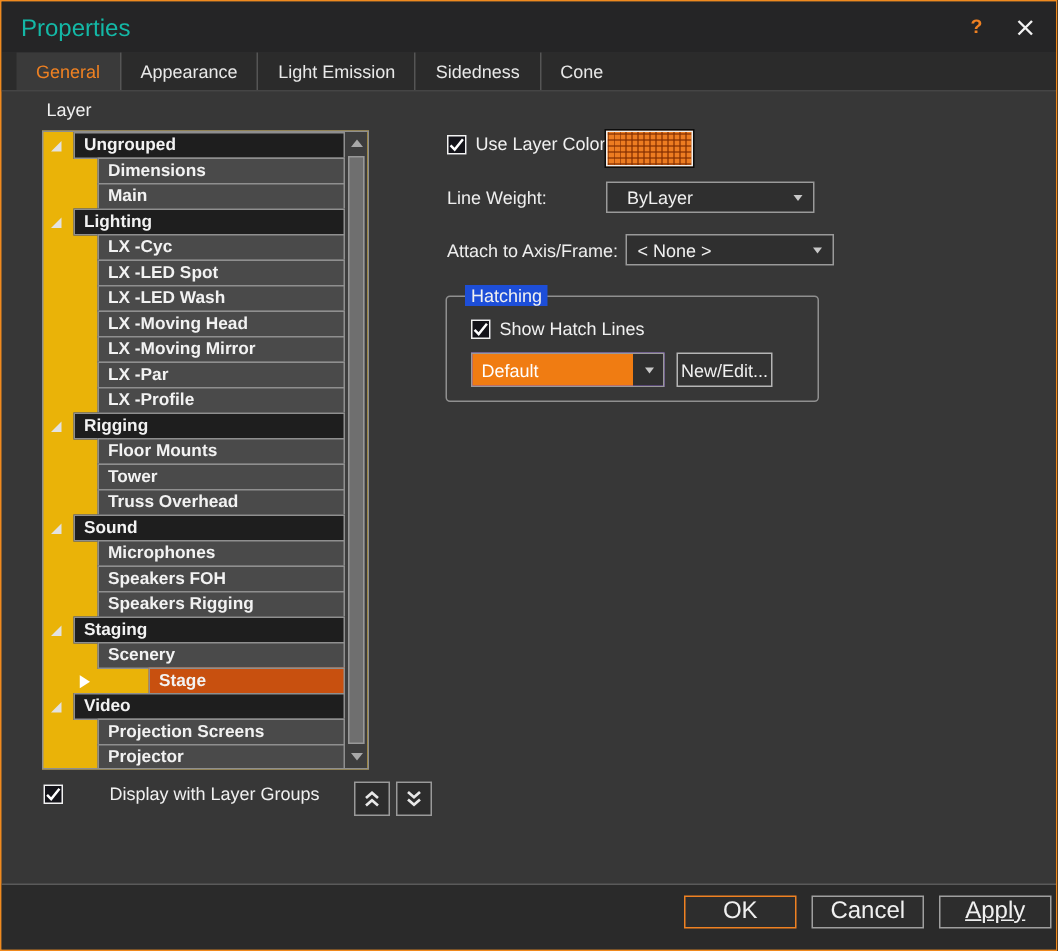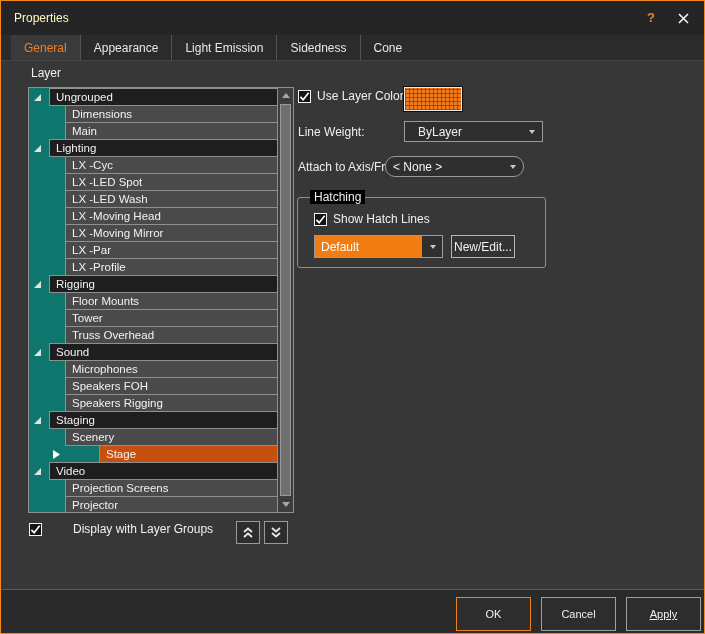--- a/index.html
+++ b/index.html
@@ -4,35 +4,35 @@
 <style>
   html,body{margin:0;padding:0;background:#1a1a1a;}
   *{box-sizing:border-box;}
   .dialog{
     position:relative;width:705px;height:634px;
     background:#373737;border:1px solid #f08a1e;overflow:hidden;
     font-family:"Liberation Sans","DejaVu Sans",sans-serif;color:#f0f0f0;font-size:12px;
   }
   
   .titlebar{position:absolute;left:0;top:0;right:0;height:34px;background:#252526;}
-  .title{position:absolute;left:13px;top:10px;font-size:12px;color:#fef9c3;}
+  .title{position:absolute;left:13px;top:10px;font-size:16px;color:#14b8a6;}
   .help{position:absolute;right:45px;top:9px;width:16px;height:16px;color:#ef8122;
         font-weight:bold;font-size:13px;text-align:center;cursor:default;}
   .closebtn{position:absolute;right:13px;top:9px;width:16px;height:16px;display:flex;align-items:center;justify-content:center;}
   
   .tabbar{position:absolute;left:0;top:34px;right:0;height:25px;background:#2b2b2b;
           display:flex;align-items:stretch;padding-left:10px;}
   .tab{display:flex;align-items:center;padding:0 13px;color:#e8e8e8;cursor:default;}
   .tab + .tab{border-left:1px solid #555;}
   .tab.sel{background:#3a3a3a;color:#ef8122;}
   .contentline{position:absolute;left:0;top:59px;right:0;height:1px;background:#454545;}
   
   .layer-label{position:absolute;left:30px;top:65px;}
-  .tree{position:absolute;left:27px;top:86px;width:266px;height:426px;
-        background:#0f766e;border:1px solid #8f8f8f;overflow:hidden;}
+  .tree{position:absolute;left:27px;top:86px;width:218px;height:426px;
+        background:#eab308;border:1px solid #8f8f8f;overflow:hidden;font-weight:bold;}
   .rows{position:absolute;left:0;top:0;right:15px;bottom:0;overflow:hidden;}
   .trow{display:flex;height:18px;}
   .trow + .trow{margin-top:-1px;}
   .gut{display:flex;align-items:center;justify-content:flex-end;flex:none;}
   .trow.g .gut{width:20px;padding-right:7px;}
   .trow.c .gut{width:36px;padding-right:5px;}
   .cell{flex:1;border:1px solid #8f8f8f;display:flex;align-items:center;
         padding-left:6px;font-size:11.5px;color:#f2f2f2;background:#4a4a4a;}
   .trow.g .cell{background:#1e1e1e;}
   .trow.sel .cell{background:#c8500f;margin-left:34px;}
@@ -62,40 +62,40 @@
           border:1px solid #ededed;outline:1px solid #0c0c0c;
           background-color:#ed7c21;
           background-image:
             repeating-linear-gradient(0deg, rgba(130,45,0,.6) 0 1px, transparent 1px 4px),
             repeating-linear-gradient(90deg, rgba(130,45,0,.6) 0 1px, transparent 1px 4px);}
   .field-label{position:absolute;color:#eee;}
   .lw-label{left:297px;top:124px;} .af-label{left:297px;top:159px;}
   .dropdown{position:absolute;height:21px;background:#2f2f2f;border:1px solid #9a9a9a;
             display:flex;align-items:center;color:#f0f0f0;}
   .dd-lw{left:403px;top:120px;width:139px;padding-left:13px;}
-  .dd-af{left:384px;top:155px;width:139px;padding-left:7px;border-radius:10px;}
+  .dd-af{left:416px;top:155px;width:139px;padding-left:7px;}
   .caret{position:absolute;right:7px;top:8px;width:0;height:0;
          border-left:3.5px solid transparent;border-right:3.5px solid transparent;border-top:4px solid #c8c8c8;}
   
   .groupbox{position:absolute;left:296px;top:196px;width:249px;height:71px;
             border:1px solid #8f8f8f;border-radius:3px;}
-  .legend{position:absolute;left:12px;top:-8px;background:#000000;padding:0 4px;}
+  .legend{position:absolute;left:12px;top:-8px;background:#1d4ed8;padding:0 4px;}
   .shl-check{left:313px;top:211px;}
   .dd-hatch{position:absolute;left:313px;top:234px;width:129px;height:23px;
             border:1px solid #9a9a9a;background:#6d28d9;display:flex;}
   .dd-hatch .val{flex:1;background:#f07c12;color:#fff;display:flex;align-items:center;padding-left:6px;}
   .dd-hatch .arr{width:20px;position:relative;background:#2f2f2f;}
   .dd-hatch .arr .caret{right:6px;top:9px;}
   .newedit{position:absolute;left:450px;top:234px;width:64px;height:23px;background:#333;
            border:1px solid #b5b5b5;color:#f0f0f0;font-size:12px;font-family:inherit;padding:0;}
   
   .divider{position:absolute;left:0;top:588px;right:0;height:1px;background:#5a5a5a;}
   .footer{position:absolute;left:0;top:589px;right:0;bottom:0;background:#2a2a2a;}
-  .fbtn{position:absolute;top:7px;width:75px;height:34px;background:#2d2d2d;border:1px solid #9f9f9f;
-        color:#f0f0f0;font-size:11px;font-family:inherit;padding:0;}
+  .fbtn{position:absolute;top:7px;width:75px;height:22px;background:#2d2d2d;border:1px solid #9f9f9f;
+        color:#f0f0f0;font-size:16px;font-family:inherit;padding:0;}
   .fbtn.ok{left:455px;border-color:#ef8122;}
   .fbtn.cancel{left:540px;}
   .fbtn.apply{left:625px;text-decoration:underline;}
 </style>
 </head>
 <body>
 
 <div class="dialog">
 
   <div class="titlebar">

